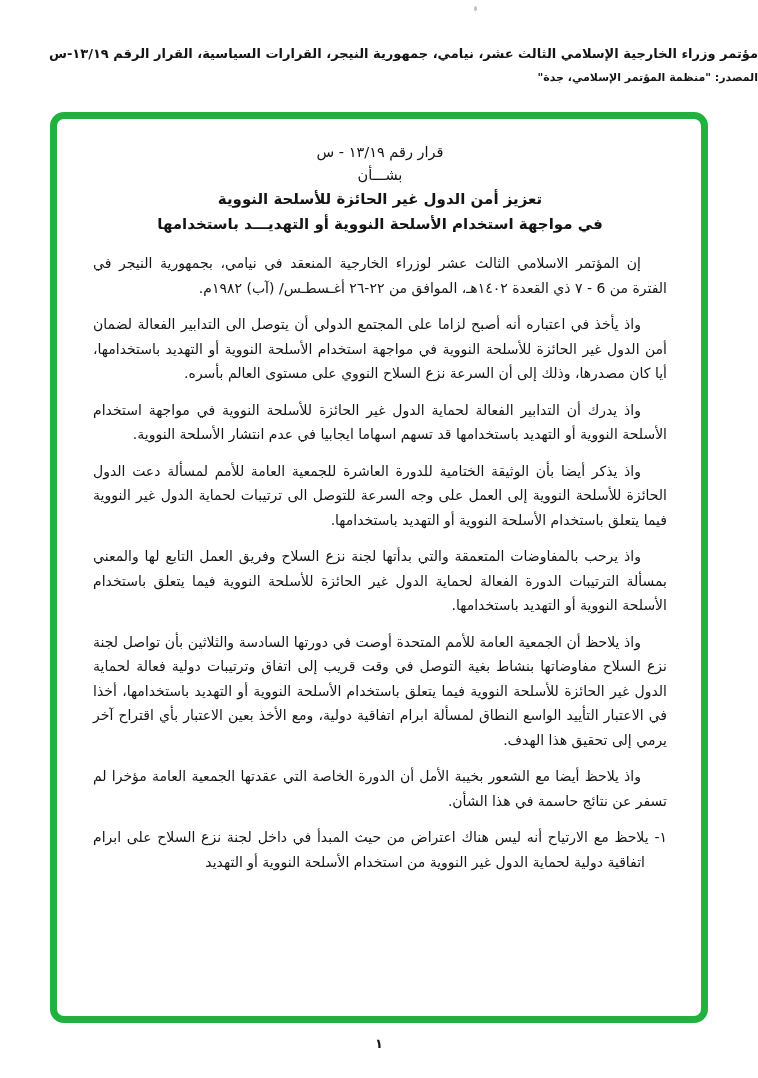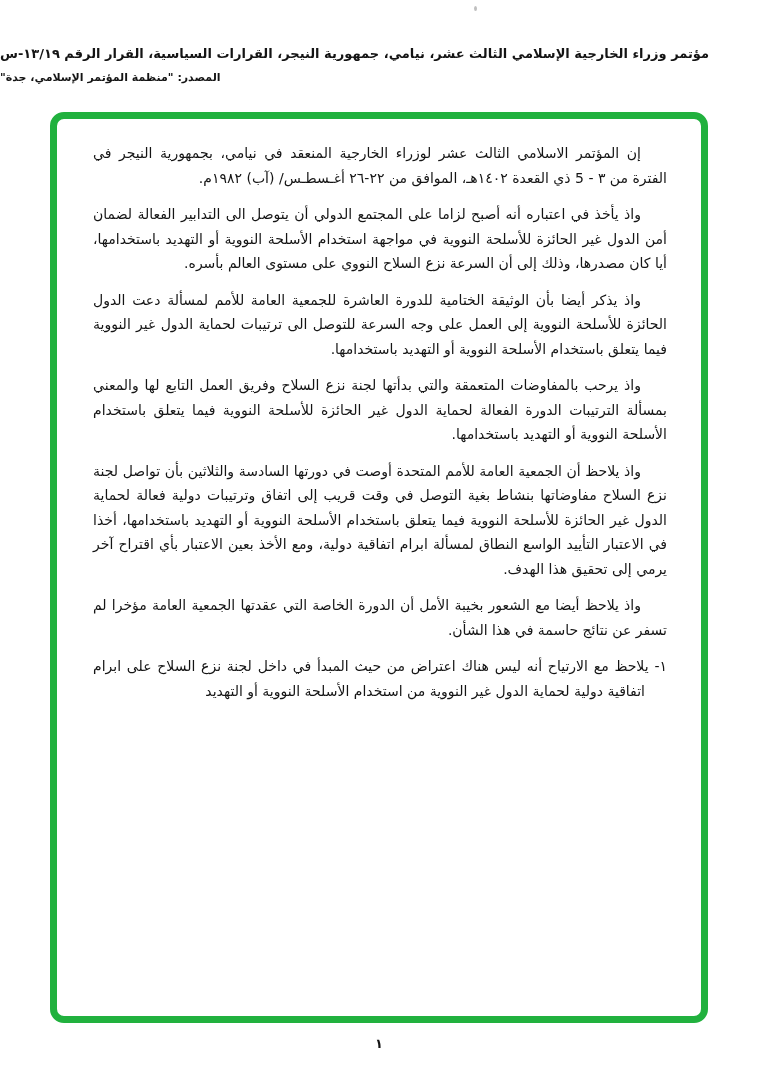--- a/index.html
+++ b/index.html
@@ -16,21 +16,21 @@
     position: absolute;
     left: 474px; top: 6px;
     width: 3px; height: 5px;
     background: #8a8a8a;
     opacity: .55;
     border-radius: 50%;
   }
   .doc-header {
     position: absolute;
     top: 46px; left: 0; right: 0;
-    text-align: left;
+    text-align: right;
     direction: rtl;
     font-weight: bold;
   }
   .header-line1 { font-size: 13px; letter-spacing: 0; }
   .header-line2 { font-size: 11px; margin-top: 10px; }
   .green-box {
     position: absolute;
     left: 50px; top: 112px;
     width: 658px; height: 911px;
     box-sizing: border-box;
@@ -74,23 +74,30 @@
 <div class="page">
 
   <div class="speck"></div>
 
   <header class="doc-header">
     <div class="header-line1">مؤتمر وزراء الخارجية الإسلامي الثالث عشر، نيامي، جمهورية النيجر، القرارات السياسية، القرار الرقم ١٣/١٩-س</div>
     <div class="header-line2">المصدر: "منظمة المؤتمر الإسلامي، جدة"</div>
   </header>
 
   <div class="green-box">
+    <div class="title-block">
+      <div class="title-line">قرار رقم ١٣/١٩ - س</div>
+      <div class="title-line">بشـــأن</div>
+      <div class="title-line bold">تعزيز أمن الدول غير الحائزة للأسلحة النووية</div>
+      <div class="title-line bold">في مواجهة استخدام الأسلحة النووية أو التهديـــد باستخدامها</div>
+    </div>
     <div>
-        <p class="para">إن المؤتمر الاسلامي الثالث عشر لوزراء الخارجية المنعقد في نيامي، بجمهورية النيجر في الفترة من ٣ - 5 ذي القعدة ١٤٠٢هـ، الموافق من ٢٢-٢٦ أغـسطـس/ (آب) ١٩٨٢م.</p>
+        <p class="para">إن المؤتمر الاسلامي الثالث عشر لوزراء الخارجية المنعقد في نيامي، بجمهورية النيجر في الفترة من 6 - ٧ ذي القعدة ١٤٠٢هـ، الموافق من ٢٢-٢٦ أغـسطـس/ (آب) ١٩٨٢م.</p>
         <p class="para">واذ يأخذ في اعتباره أنه أصبح لزاما على المجتمع الدولي أن يتوصل الى التدابير الفعالة لضمان أمن الدول غير الحائزة للأسلحة النووية في مواجهة استخدام الأسلحة النووية أو التهديد باستخدامها، أيا كان مصدرها، وذلك إلى أن السرعة نزع السلاح النووي على مستوى العالم بأسره.</p>
+        <p class="para">واذ يدرك أن التدابير الفعالة لحماية الدول غير الحائزة للأسلحة النووية في مواجهة استخدام الأسلحة النووية أو التهديد باستخدامها قد تسهم اسهاما ايجابيا في عدم انتشار الأسلحة النووية.</p>
         <p class="para">واذ يذكر أيضا بأن الوثيقة الختامية للدورة العاشرة للجمعية العامة للأمم لمسألة دعت الدول الحائزة للأسلحة النووية إلى العمل على وجه السرعة للتوصل الى ترتيبات لحماية الدول غير النووية فيما يتعلق باستخدام الأسلحة النووية أو التهديد باستخدامها.</p>
         <p class="para">واذ يرحب بالمفاوضات المتعمقة والتي بدأتها لجنة نزع السلاح وفريق العمل التابع لها والمعني بمسألة الترتيبات الدورة الفعالة لحماية الدول غير الحائزة للأسلحة النووية فيما يتعلق باستخدام الأسلحة النووية أو التهديد باستخدامها.</p>
         <p class="para">واذ يلاحظ أن الجمعية العامة للأمم المتحدة أوصت في دورتها السادسة والثلاثين بأن تواصل لجنة نزع السلاح مفاوضاتها بنشاط بغية التوصل في وقت قريب إلى اتفاق وترتيبات دولية فعالة لحماية الدول غير الحائزة للأسلحة النووية فيما يتعلق باستخدام الأسلحة النووية أو التهديد باستخدامها، أخذا في الاعتبار التأييد الواسع النطاق لمسألة ابرام اتفاقية دولية، ومع الأخذ بعين الاعتبار بأي اقتراح آخر يرمي إلى تحقيق هذا الهدف.</p>
         <p class="para">واذ يلاحظ أيضا مع الشعور بخيبة الأمل أن الدورة الخاصة التي عقدتها الجمعية العامة مؤخرا لم تسفر عن نتائج حاسمة في هذا الشأن.</p>
         <p class="para item"><span class="num">١- </span><span>يلاحظ مع الارتياح أنه ليس هناك اعتراض من حيث المبدأ في داخل لجنة نزع السلاح على ابرام اتفاقية دولية لحماية الدول غير النووية من استخدام الأسلحة النووية أو التهديد</span></p>
       </div>
   </div>
 
   <div class="page-number">١</div>
 

